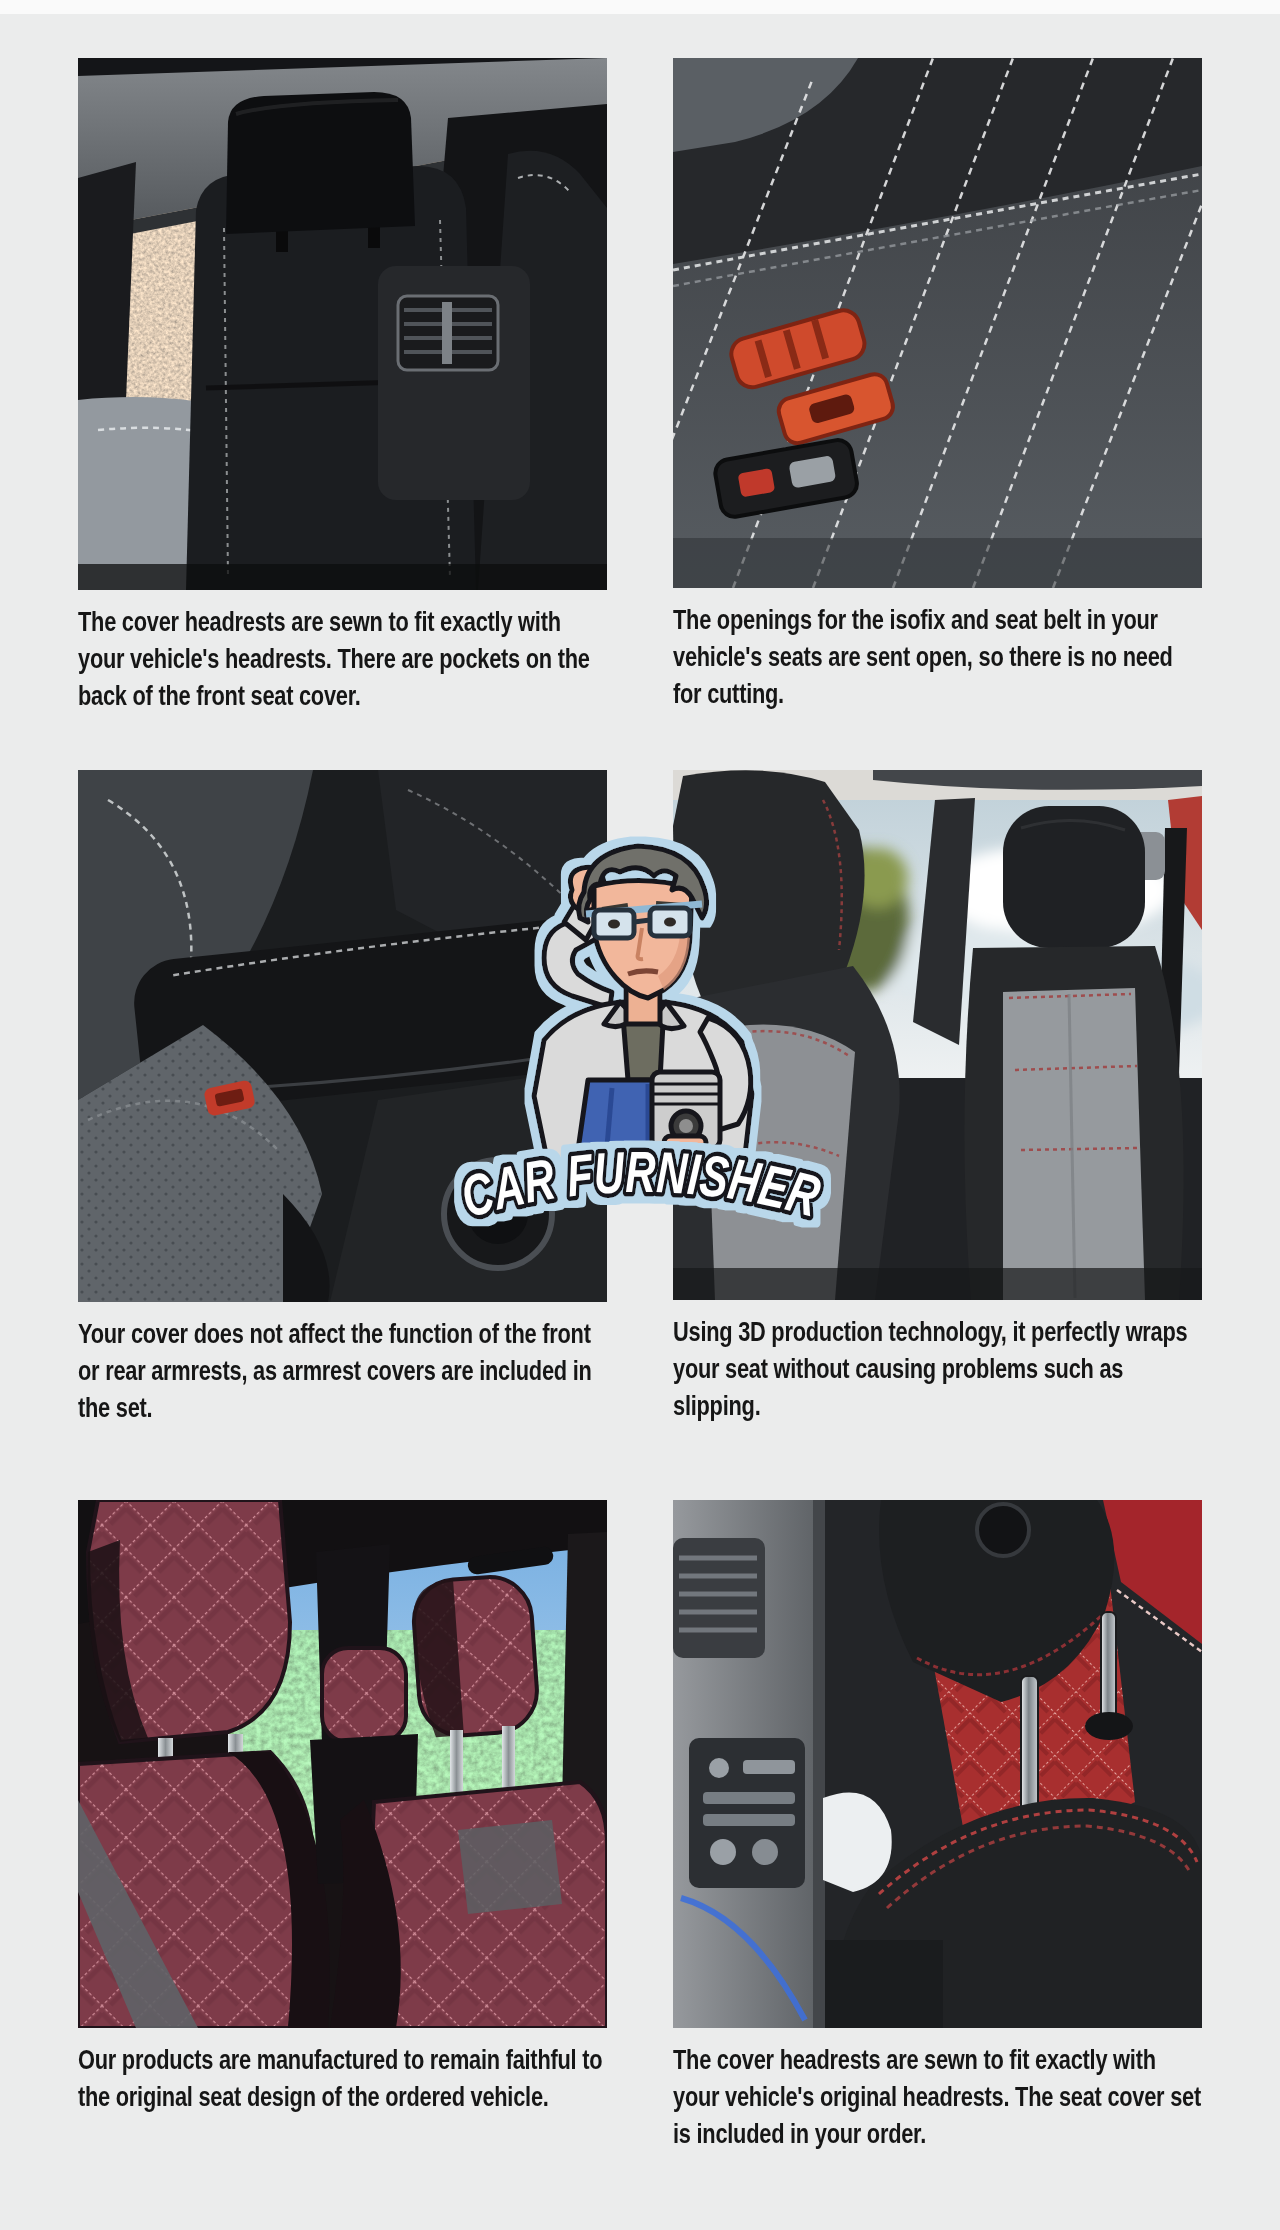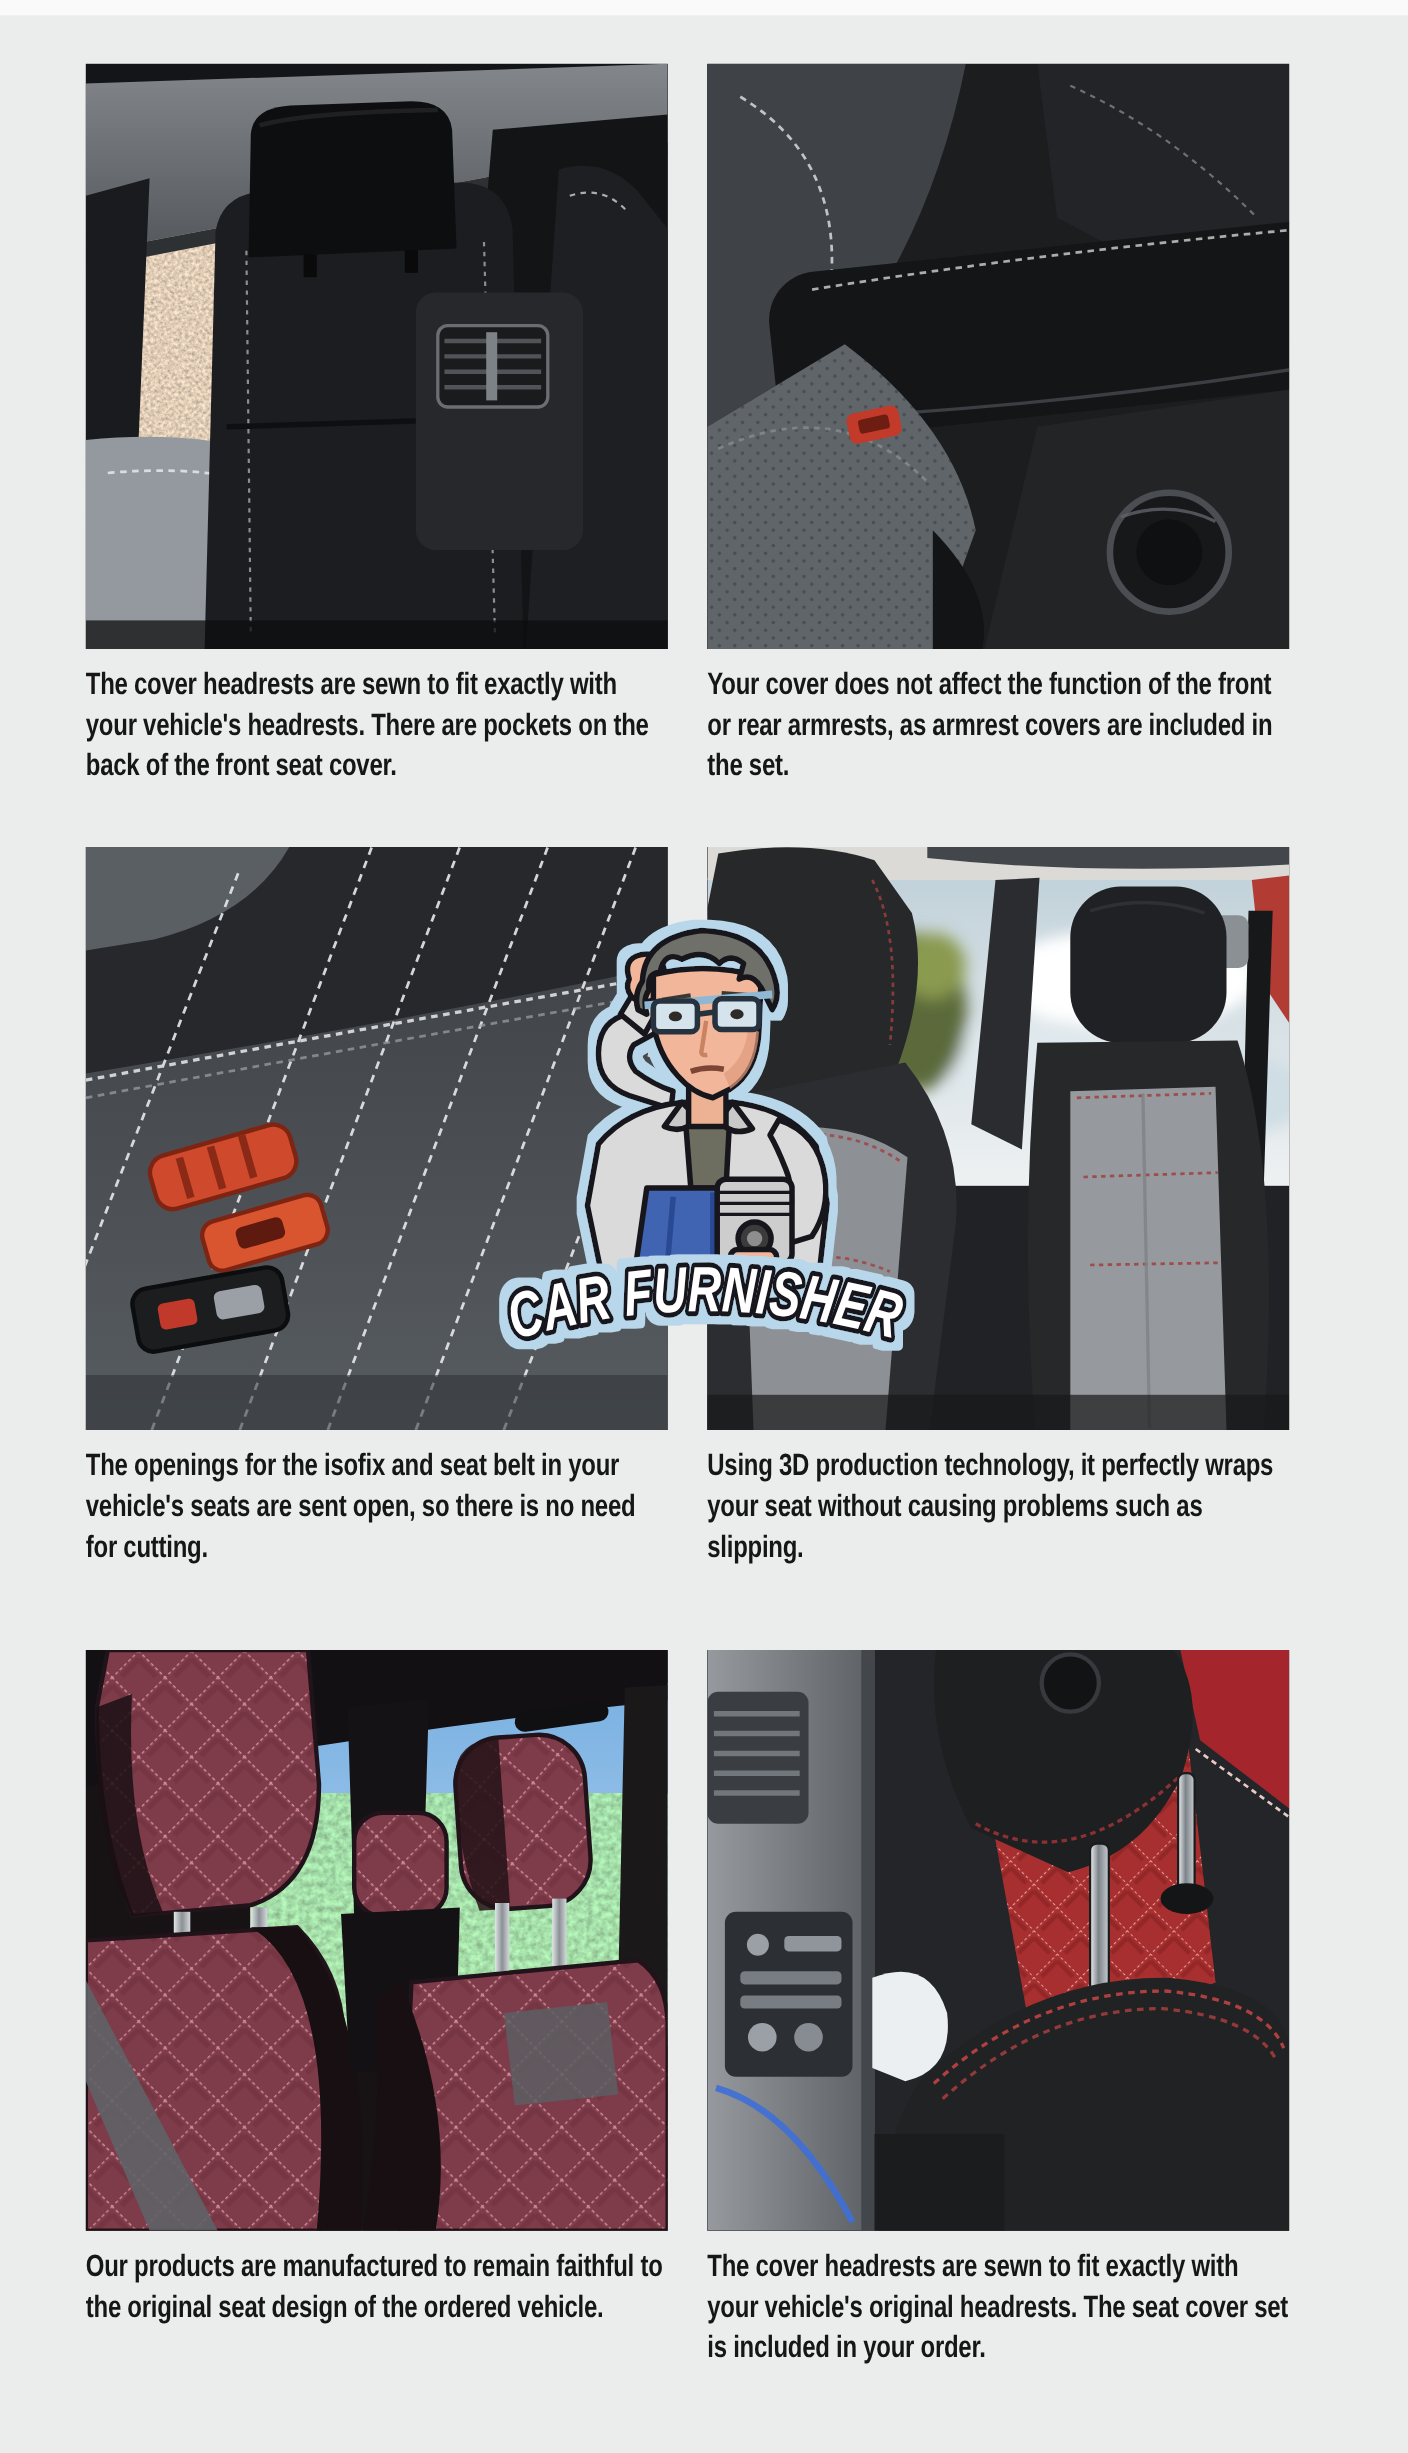--- a/index.html
+++ b/index.html
@@ -9,21 +9,21 @@
     font-family:"Liberation Sans",sans-serif;
     position:relative;overflow:hidden;
   }
   .top-strip{height:14px;background:#fafafa;}
   .grid{
     margin:44px 0 0 78px;
     width:1116px;
     display:grid;
     grid-template-columns:529px 529px;
     grid-template-rows:712px 730px auto;
-    column-gap:36px;
+    column-gap:66px;
   }
   figure{margin:0;}
   .photo{
     width:529px;position:relative;overflow:hidden;background:#17181a;
   }
   .r1 .photo{height:532px}
   .r2 .photo{height:530px}
   .r3 .photo{height:528px}
   .photo svg{display:block;width:100%;height:100%;}
   .caption{
@@ -82,56 +82,20 @@
         <rect x="300" y="208" width="152" height="234" rx="18" fill="#26282b"></rect>
         <rect x="320" y="238" width="100" height="74" rx="9" fill="#1a1b1d" stroke="#6a6e73" stroke-width="3"></rect>
         <path d="M326,252 H414 M326,266 H414 M326,280 H414 M326,294 H414" stroke="#505459" stroke-width="4"></path>
         <rect x="364" y="244" width="10" height="62" fill="#7d8287"></rect>
         <rect x="0" y="506" width="529" height="26" fill="#0c0d0e" opacity=".75"></rect>
       </svg>
     </div>
     <figcaption class="caption">The cover headrests are sewn to fit exactly with your vehicle's headrests. There are pockets on the back of the front seat cover.</figcaption>
   </figure>
 
-  <figure class="cell r1">
-    <div class="photo" aria-label="center armrest between front seats with armrest cover">
-      <svg viewBox="0 0 529 532" preserveAspectRatio="none" role="img">
-        <defs>
-          <pattern id="perf2" width="14" height="14" patternUnits="userSpaceOnUse">
-            <rect width="14" height="14" fill="#60656a"></rect>
-            <circle cx="4" cy="4" r="1.6" fill="#484d52"></circle>
-            <circle cx="11" cy="11" r="1.6" fill="#484d52"></circle>
-          </pattern>
-        </defs>
-        <rect width="529" height="532" fill="#1b1d1f"></rect>
-        <path d="M0,0 L235,0 Q205,150 125,255 L0,330 Z" fill="#3f4347"></path>
-        <path d="M30,30 Q130,90 110,220" fill="none" stroke="#d6d9db" stroke-width="2.5" stroke-dasharray="6 5" opacity=".85"></path>
-        <path d="M300,0 L529,0 L529,250 L318,140 Z" fill="#222427"></path>
-        <path d="M330,20 Q420,60 500,140" fill="none" stroke="#b9bcbf" stroke-width="2" stroke-dasharray="5 5" opacity=".5"></path>
-        <g transform="rotate(-6 300 240)">
-          <rect x="58" y="168" width="520" height="152" rx="44" fill="#141517"></rect>
-          <path d="M100,184 Q320,172 560,176" fill="none" stroke="#cfd2d4" stroke-width="2.5" stroke-dasharray="6 5" opacity=".8"></path>
-          <path d="M80,300 Q320,314 560,300" fill="none" stroke="#3b3e42" stroke-width="3"></path>
-        </g>
-        <path d="M0,330 L125,255 Q225,330 244,424 L205,532 L0,532 Z" fill="url(#perf2)"></path>
-        <path d="M10,350 Q120,300 200,380" fill="none" stroke="#8d9296" stroke-width="2.5" stroke-dasharray="5 5" opacity=".7"></path>
-        <g transform="rotate(-12 152 330)">
-          <rect x="128" y="314" width="48" height="28" rx="7" fill="#c23b2a"></rect>
-          <rect x="138" y="321" width="28" height="13" rx="3" fill="#6e1d12"></rect>
-        </g>
-        <path d="M300,330 L529,296 L529,532 L252,532 Z" fill="#222426"></path>
-        <circle cx="420" cy="444" r="54" fill="#17181a" stroke="#4a4e53" stroke-width="6"></circle>
-        <circle cx="420" cy="444" r="30" fill="#0f1012"></circle>
-        <path d="M376,412 Q420,396 462,416" fill="none" stroke="#5f646a" stroke-width="3" opacity=".8"></path>
-        <path d="M205,424 Q260,480 250,532 L205,532 Z" fill="#131416"></path>
-      </svg>
-    </div>
-    <figcaption class="caption">Your cover does not affect the function of the front or rear armrests, as armrest covers are included in the set.</figcaption>
-  </figure>
-
   <figure class="cell r2">
     <div class="photo" aria-label="close-up of seat cover with open isofix and seat belt openings and red buckles">
       <svg viewBox="0 0 529 530" preserveAspectRatio="none" role="img">
         <defs>
           <linearGradient id="suede3" x1="0" y1="0" x2="0" y2="1">
             <stop offset="0" stop-color="#3c3f43"></stop>
               <stop offset="1" stop-color="#575c61"></stop>
           </linearGradient>
         </defs>
         <rect width="529" height="530" fill="url(#suede3)"></rect>
@@ -155,20 +119,56 @@
         </g>
         <g transform="rotate(-10 110 420)">
           <rect x="44" y="392" width="138" height="58" rx="14" fill="#1c1d1f" stroke="#0c0d0e" stroke-width="4"></rect>
           <rect x="66" y="408" width="34" height="24" rx="5" fill="#c0392b"></rect>
           <rect x="118" y="406" width="44" height="26" rx="6" fill="#9aa0a5"></rect>
         </g>
         <rect x="0" y="480" width="529" height="50" fill="#2e3134" opacity=".55"></rect>
       </svg>
     </div>
     <figcaption class="caption">The openings for the isofix and seat belt in your vehicle's seats are sent open, so there is no need for cutting.</figcaption>
+  </figure>
+
+  <figure class="cell r1">
+    <div class="photo" aria-label="center armrest between front seats with armrest cover">
+      <svg viewBox="0 0 529 532" preserveAspectRatio="none" role="img">
+        <defs>
+          <pattern id="perf2" width="14" height="14" patternUnits="userSpaceOnUse">
+            <rect width="14" height="14" fill="#60656a"></rect>
+            <circle cx="4" cy="4" r="1.6" fill="#484d52"></circle>
+            <circle cx="11" cy="11" r="1.6" fill="#484d52"></circle>
+          </pattern>
+        </defs>
+        <rect width="529" height="532" fill="#1b1d1f"></rect>
+        <path d="M0,0 L235,0 Q205,150 125,255 L0,330 Z" fill="#3f4347"></path>
+        <path d="M30,30 Q130,90 110,220" fill="none" stroke="#d6d9db" stroke-width="2.5" stroke-dasharray="6 5" opacity=".85"></path>
+        <path d="M300,0 L529,0 L529,250 L318,140 Z" fill="#222427"></path>
+        <path d="M330,20 Q420,60 500,140" fill="none" stroke="#b9bcbf" stroke-width="2" stroke-dasharray="5 5" opacity=".5"></path>
+        <g transform="rotate(-6 300 240)">
+          <rect x="58" y="168" width="520" height="152" rx="44" fill="#141517"></rect>
+          <path d="M100,184 Q320,172 560,176" fill="none" stroke="#cfd2d4" stroke-width="2.5" stroke-dasharray="6 5" opacity=".8"></path>
+          <path d="M80,300 Q320,314 560,300" fill="none" stroke="#3b3e42" stroke-width="3"></path>
+        </g>
+        <path d="M0,330 L125,255 Q225,330 244,424 L205,532 L0,532 Z" fill="url(#perf2)"></path>
+        <path d="M10,350 Q120,300 200,380" fill="none" stroke="#8d9296" stroke-width="2.5" stroke-dasharray="5 5" opacity=".7"></path>
+        <g transform="rotate(-12 152 330)">
+          <rect x="128" y="314" width="48" height="28" rx="7" fill="#c23b2a"></rect>
+          <rect x="138" y="321" width="28" height="13" rx="3" fill="#6e1d12"></rect>
+        </g>
+        <path d="M300,330 L529,296 L529,532 L252,532 Z" fill="#222426"></path>
+        <circle cx="420" cy="444" r="54" fill="#17181a" stroke="#4a4e53" stroke-width="6"></circle>
+        <circle cx="420" cy="444" r="30" fill="#0f1012"></circle>
+        <path d="M376,412 Q420,396 462,416" fill="none" stroke="#5f646a" stroke-width="3" opacity=".8"></path>
+        <path d="M205,424 Q260,480 250,532 L205,532 Z" fill="#131416"></path>
+      </svg>
+    </div>
+    <figcaption class="caption">Your cover does not affect the function of the front or rear armrests, as armrest covers are included in the set.</figcaption>
   </figure>
 
   <figure class="cell r2">
     <div class="photo" aria-label="front seats with 3D fitted covers seen from the rear cabin">
       <svg viewBox="0 0 529 530" preserveAspectRatio="none" role="img">
         <defs>
           <linearGradient id="sky4" x1="0" y1="0" x2="0" y2="1">
             <stop offset="0" stop-color="#c2d2da"></stop>
               <stop offset="1" stop-color="#eef1f2"></stop>
           </linearGradient>

